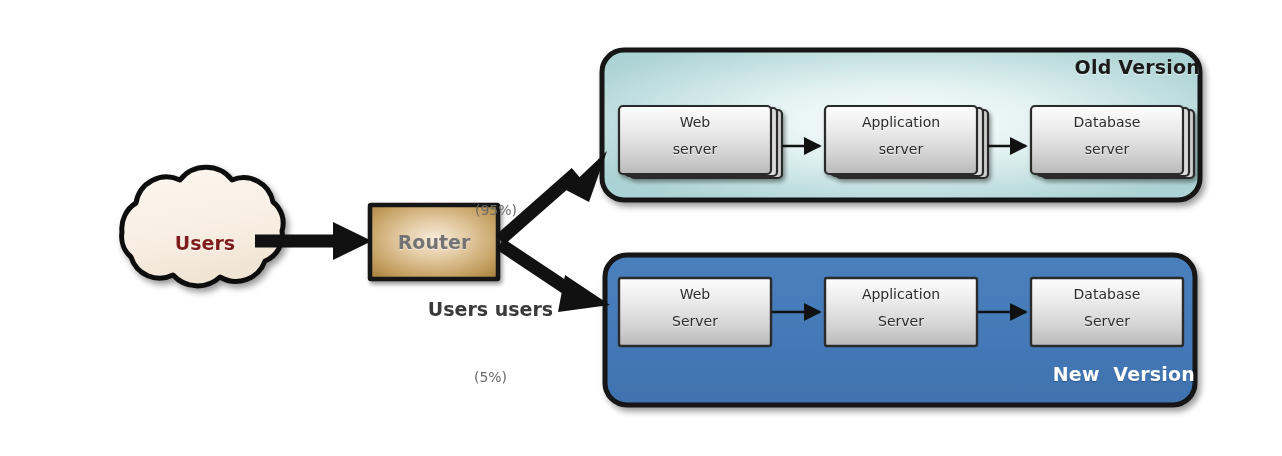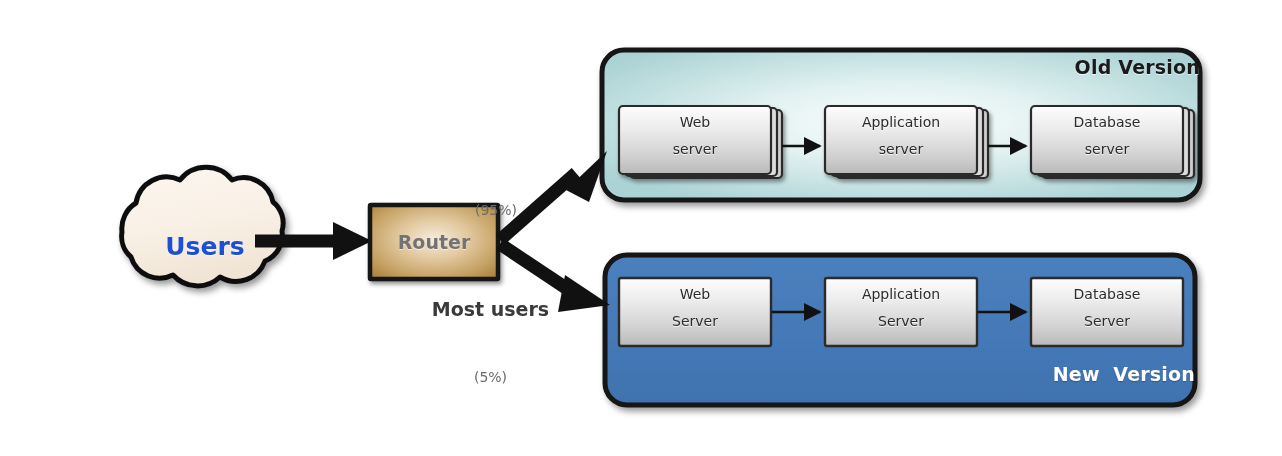--- a/index.html
+++ b/index.html
@@ -17,21 +17,21 @@
     font-size:19px;font-weight:bold;letter-spacing:.2px;
   }
   .panel-title.old{color:#1a1a1a;text-shadow:0 1px 0 rgba(255,255,255,.65);}
   .panel-title.new{color:#ffffff;text-shadow:0 1px 1px rgba(0,0,0,.25);text-align:right;}
 
   .node-label{
     font-size:14px;color:#2b2b2b;line-height:1.22;
     text-shadow:0 1px 0 rgba(255,255,255,.8);
   }
 
-  .cloud-label{font-size:25px;font-weight:bold;color:#1d4ed8;
+  .cloud-label{font-size:19px;font-weight:bold;color:#7f1d1d;
     text-shadow:0 1px 0 rgba(255,255,255,.9);}
   .router-label{font-size:19px;font-weight:bold;color:#737373;
     text-shadow:0 1px 0 rgba(255,255,255,.55);}
 
   .flow-label{font-size:19px;font-weight:bold;color:#3a3a3a;}
   .flow-pct{font-size:14px;color:#6b6b6b;margin-top:39px;}
 </style>
 </head>
 <body>
 
@@ -182,16 +182,16 @@
 
   <div class="lbl node-label" style="left:1031px;top:286px;width:152px;">Database</div>
   <div class="lbl node-label" style="left:1031px;top:313px;width:152px;">Server</div>
 
   <div class="lbl cloud-label" style="left:122px;top:232px;width:166px;">Users</div>
 
   <div class="lbl router-label" style="left:370px;top:231px;width:128px;">Router</div>
 
   <div class="lbl flow-pct" style="left:406px;top:163px;width:180px;">(95%)</div>
 
-  <div class="lbl flow-label" style="left:398px;top:298px;width:185px;">Most users</div>
+  <div class="lbl flow-label" style="left:398px;top:298px;width:185px;">Users users</div>
   <div class="lbl flow-pct" style="left:398px;top:330px;width:185px;">(5%)</div>
 
 </div>
 
 </body></html>

